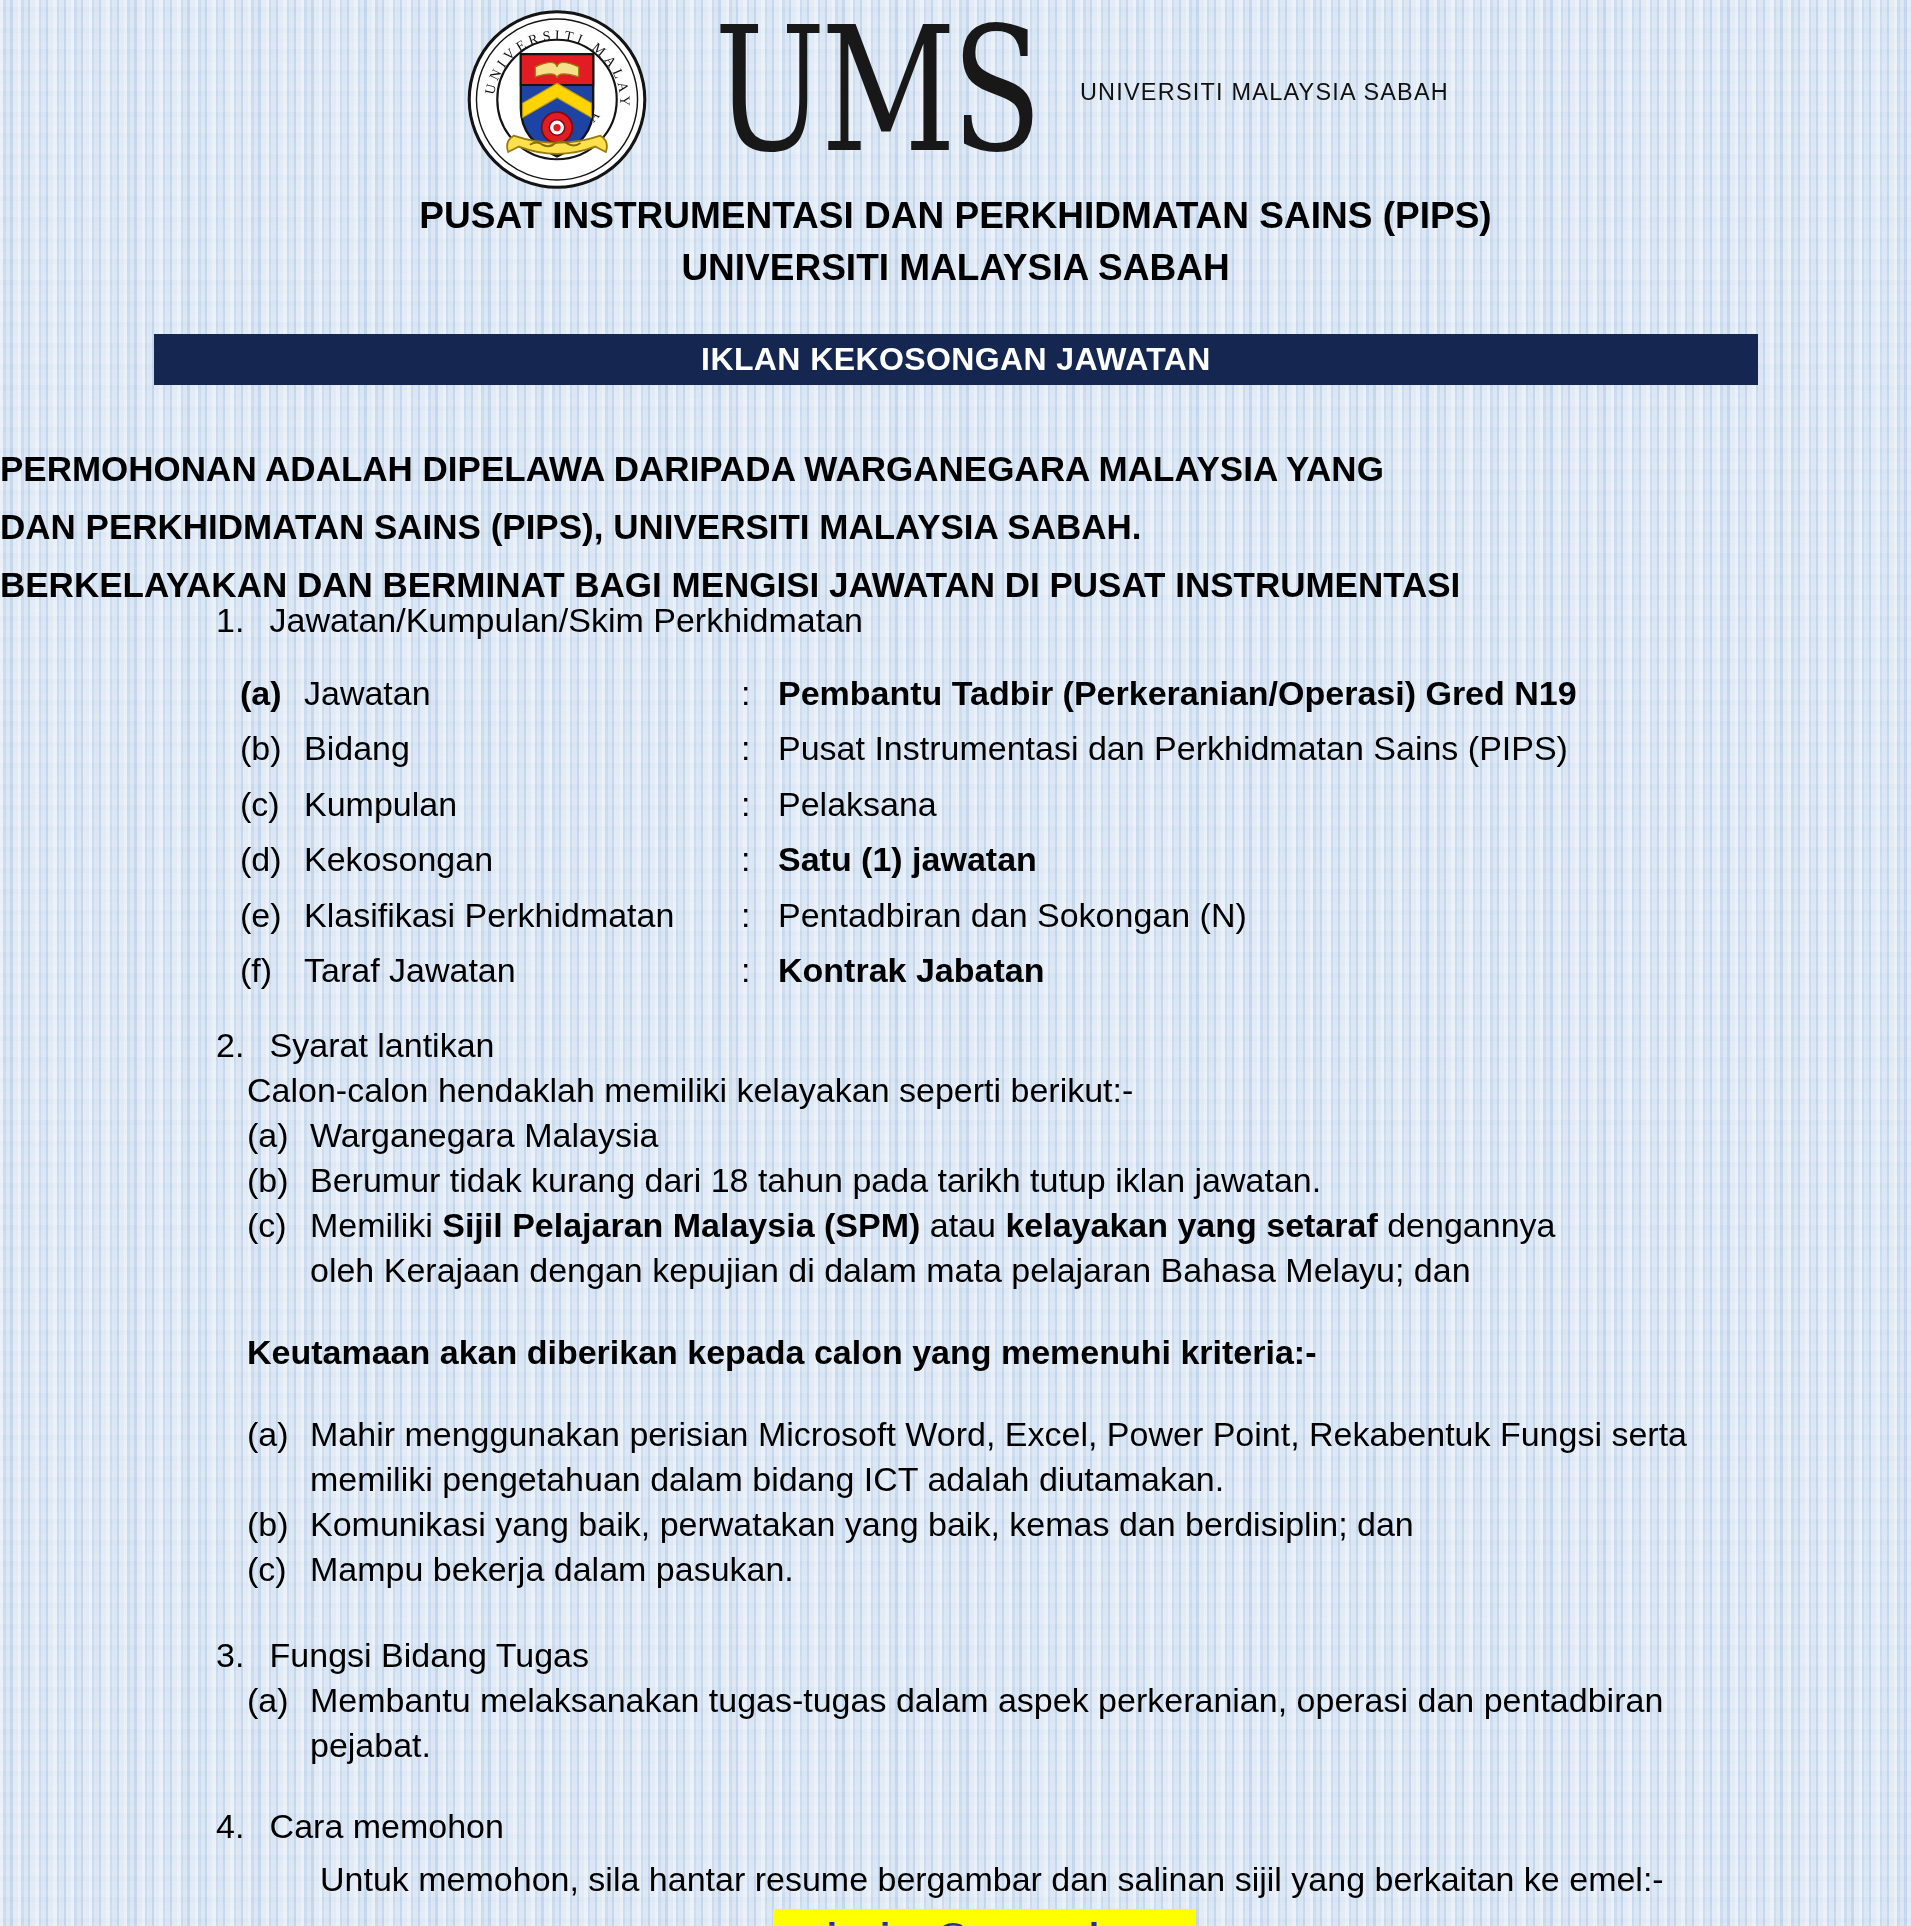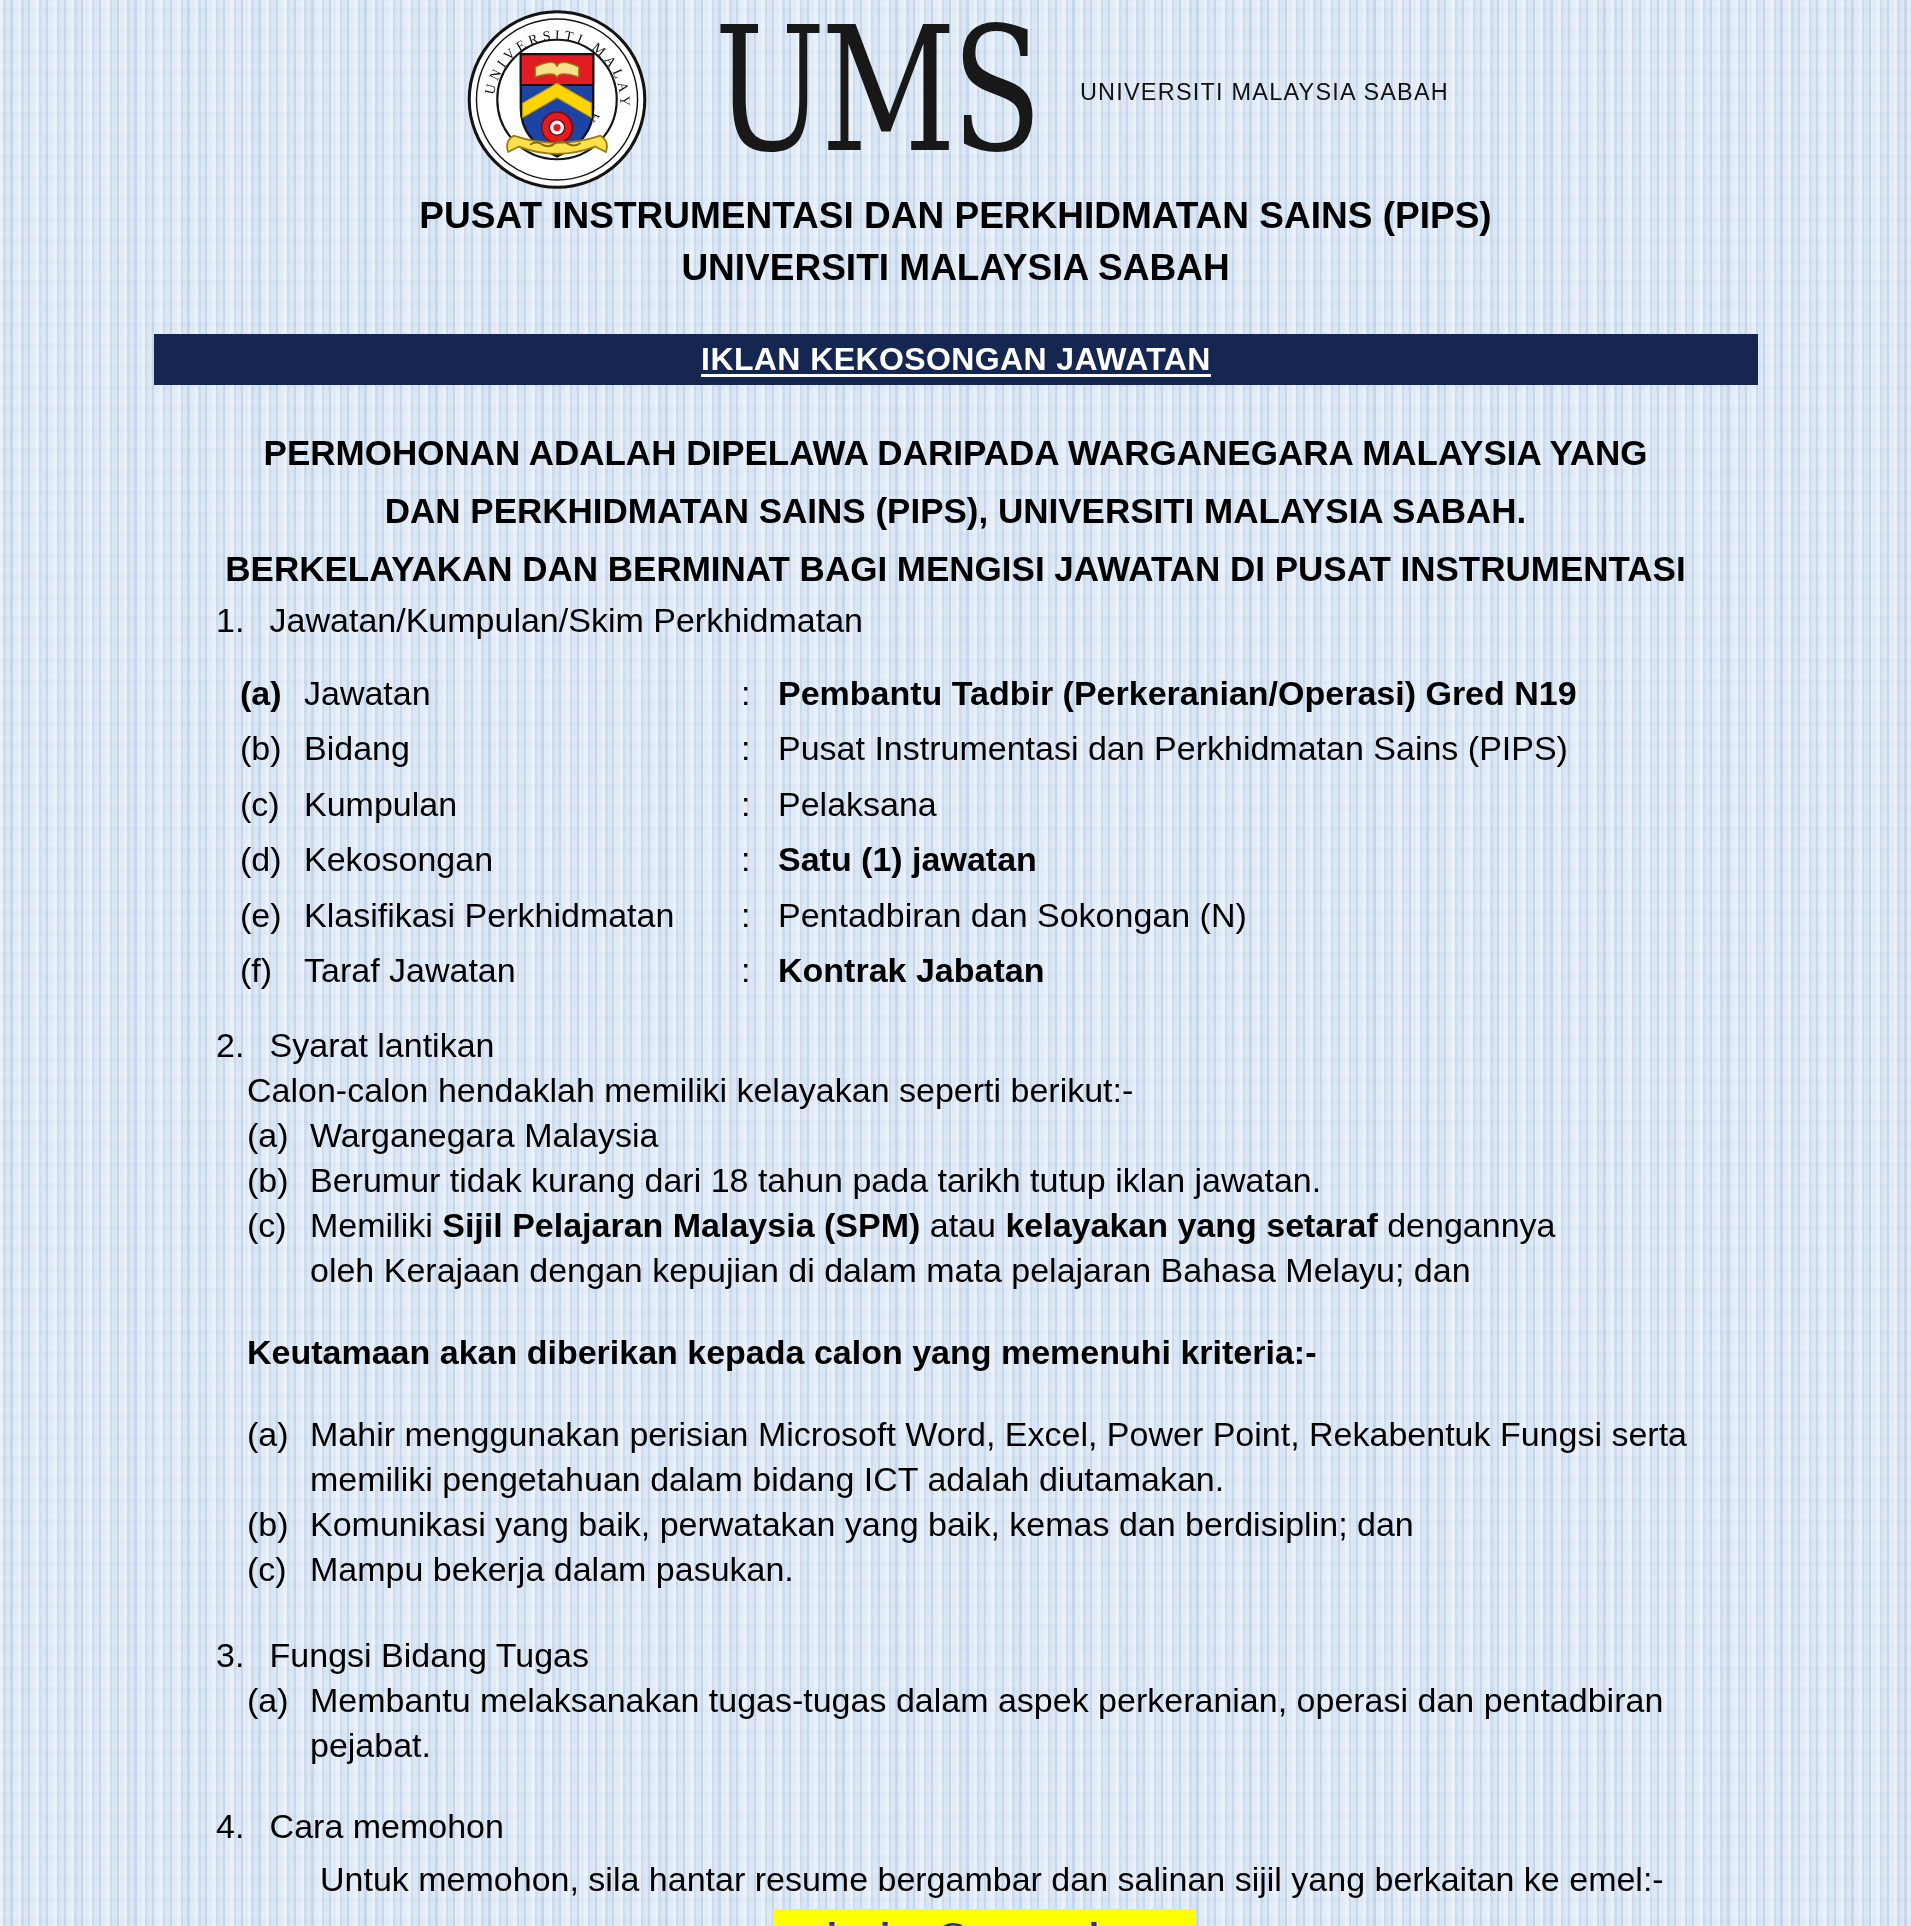--- a/index.html
+++ b/index.html
@@ -8,37 +8,37 @@
     font-family:"Liberation Sans","DejaVu Sans",sans-serif;color:#000;
     background-color:#cfdded;
     background-image:
       repeating-linear-gradient(90deg, rgba(255,255,255,.55) 0 3.5px, rgba(199,216,238,.50) 3.5px 5.8px,
         rgba(228,238,249,.50) 5.8px 10.4px, rgba(182,204,232,.42) 10.4px 12.7px, rgba(238,245,252,.55) 12.7px 17.7px),
       repeating-linear-gradient(180deg, rgba(255,255,255,.16) 0 7.3px, rgba(186,207,234,.16) 7.3px 12px,
         rgba(224,235,248,.16) 12px 21px);
   }
   .abs{position:absolute;}
   .b{font-weight:700;}
-  .u{text-decoration:underline;text-decoration-thickness:2.7px;text-underline-offset:3.9px;}
+  .u{text-decoration-thickness:2.7px;text-underline-offset:3.9px;}
 
   
   .logo-block{top:8.5px;left:50%;transform:translateX(-50%);display:flex;align-items:flex-start;gap:21px;}
   .crest svg{display:block;}
   .wordmark-col{display:flex;flex-direction:row;align-items:center;margin-top:7px;}
   .wordmark{font-family:"DejaVu Serif","Liberation Serif",serif;font-size:169px;line-height:146px;
     letter-spacing:-5.4px;transform:scale(.78,1.02);transform-origin:center top;color:#181818;}
   .wordmark-sub{margin-top:8.5px;font-size:23px;letter-spacing:1.2px;color:#111;
     transform:scaleX(1.02);white-space:nowrap;}
 
   .title{top:190px;left:0;width:100%;text-align:center;font-weight:700;font-size:37px;line-height:52px;}
 
   .banner{top:334px;left:154px;width:1604px;height:51px;display:flex;align-items:center;justify-content:center;}
   .banner-text{color:#fff;font-weight:700;font-size:32px;letter-spacing:0.4px;}
 
-  .intro{top:424px;left:0;width:100%;text-align:center;font-weight:700;font-size:35px;line-height:58px;}
+  .intro{top:440px;left:0;width:100%;text-align:left;font-weight:700;font-size:35px;line-height:58px;}
 
   .sec{font-size:34px;line-height:45px;}
   .sec-head{display:flex;gap:21.6px;white-space:nowrap;}
   .sec-num{min-width:32px;}
   .indent{margin-left:31px;}
   .hang{padding-left:63px;text-indent:-63px;}
   .hang .pfx{display:inline-block;width:63px;text-indent:0;}
 
   .s1h{top:598px;left:216px;}
   .s1rows{top:671px;left:240px;right:162px;}

